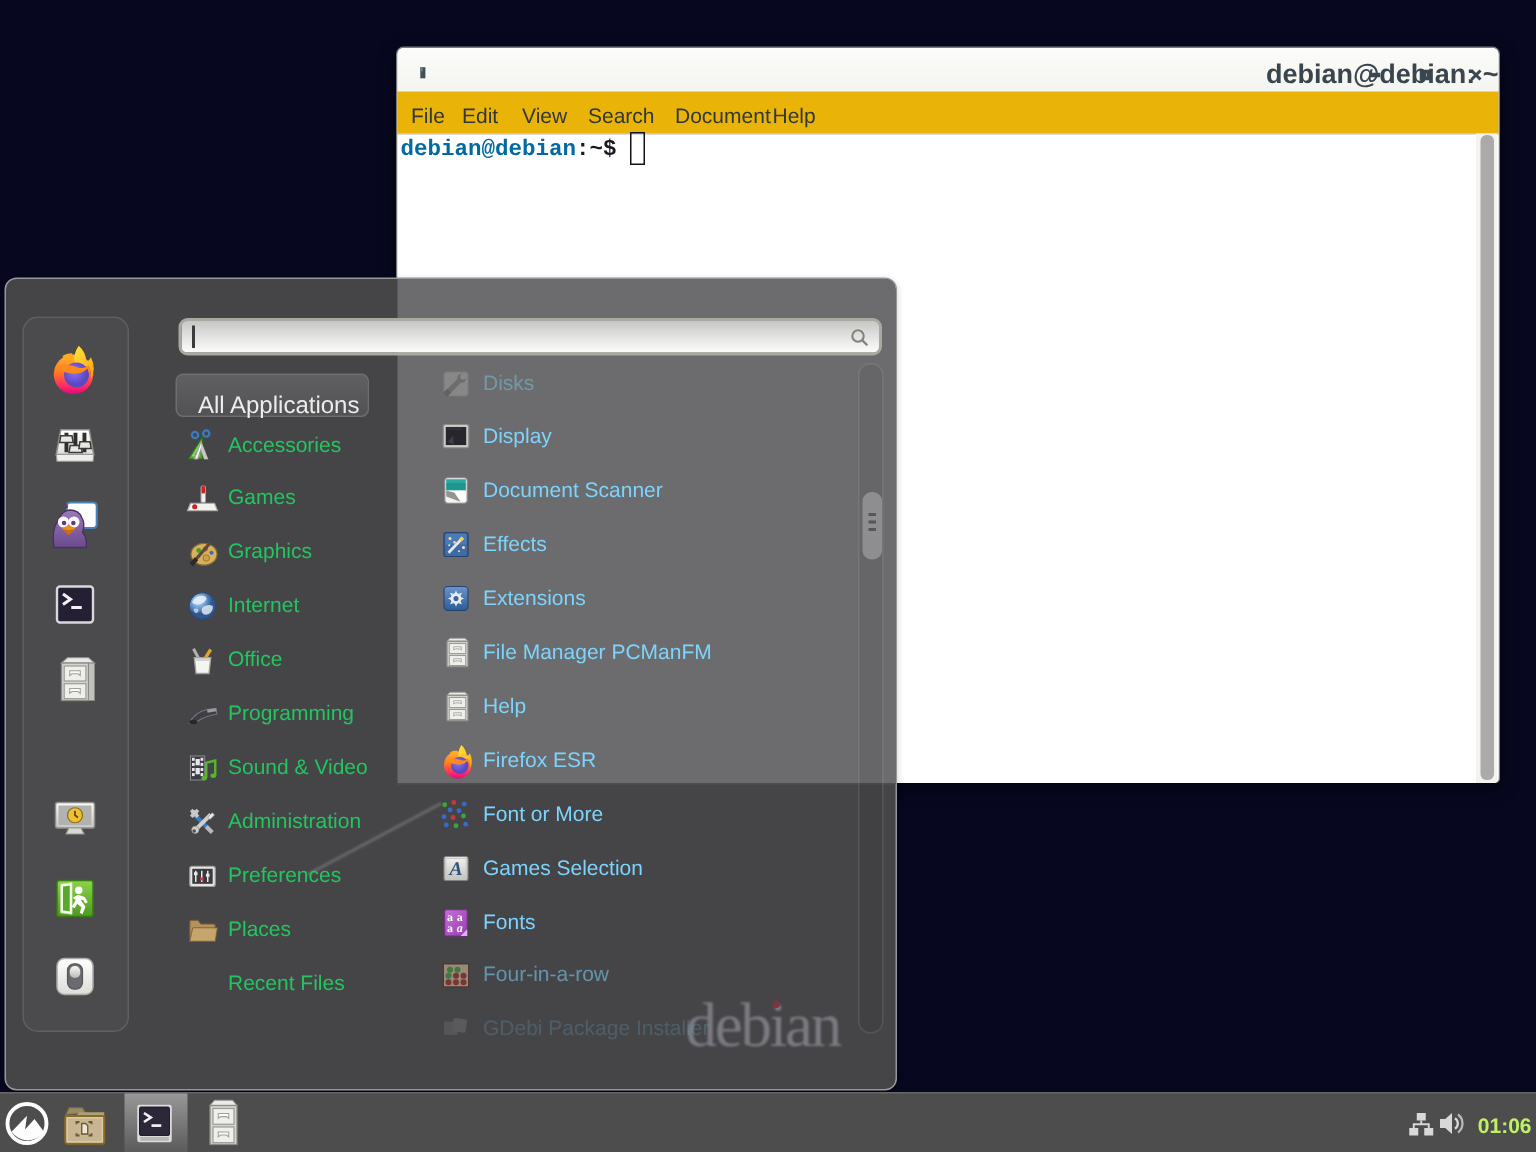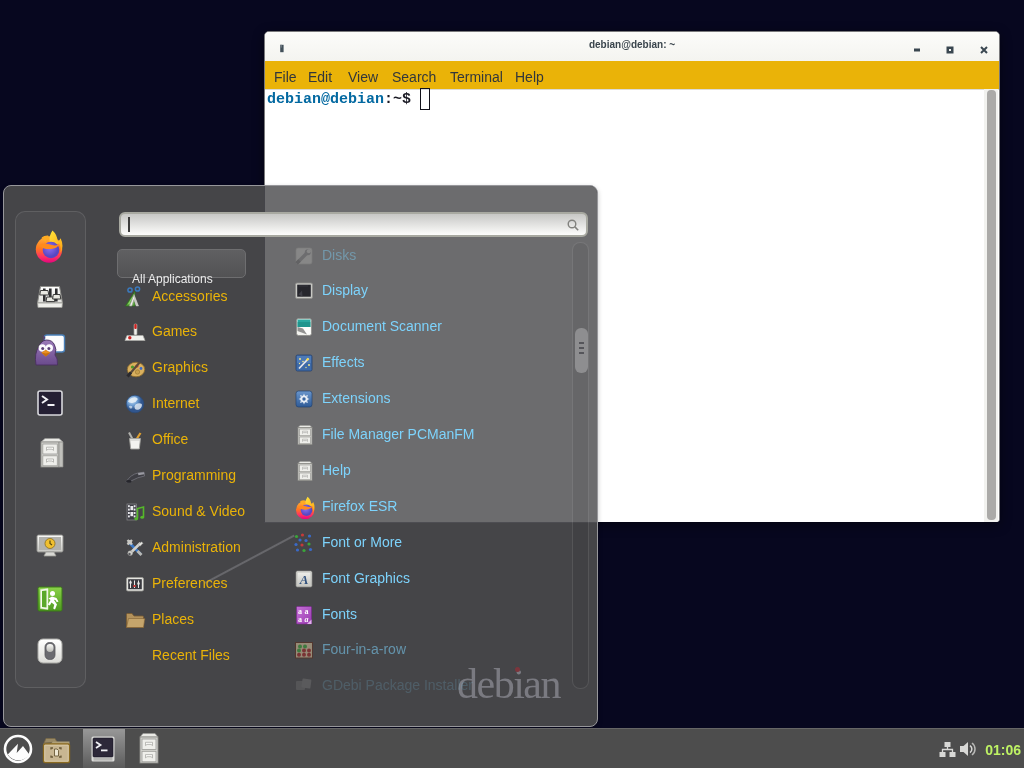--- a/index.html
+++ b/index.html
@@ -1,40 +1,40 @@
 <!DOCTYPE html>
 <html><head>
 <meta charset="utf-8">
 <style>
 html,body{margin:0;padding:0;width:1024px;height:768px;overflow:hidden;background:#07071f;font-family:"Liberation Sans",sans-serif;}
 *{box-sizing:border-box}
 
 #term{position:absolute;left:264px;top:31px;width:736px;height:491px;background:#fff;border:1px solid #7a7a7c;border-radius:5px 5px 3px 3px;box-shadow:0 3px 12px rgba(0,0,0,.45)}
 #ttl{position:absolute;left:0;top:0;width:100%;height:29px;background:linear-gradient(#fcfcfa,#f4f4f0);border-radius:4px 4px 0 0;}
-#ttl .t{position:absolute;left:0;width:100%;text-align:center;top:7px;font-size:10px;font-weight:bold;color:#3a454d}
+#ttl .t{position:absolute;left:0;width:100%;text-align:right;top:7px;font-size:18px;font-weight:bold;color:#3a454d}
 #mbar{position:absolute;left:0;top:29px;width:100%;height:29px;background:#eab308;border-bottom:1px solid #dbdbd7}
 #mbar span{position:absolute;top:8px;font-size:14px;color:#32373b}
 #tcontent{position:absolute;left:0;top:58px;width:100%;height:432px;background:#fff;border-radius:0 0 3px 3px}
 #prompt{position:absolute;left:2px;top:59px;font-family:"Liberation Mono",monospace;font-size:15px;font-weight:bold;white-space:pre}
 #prompt .g{color:#0369a1}
 #prompt .k{color:#1a1a24}
 #cursor{position:absolute;left:155px;top:56px;width:10px;height:22px;border:1.6px solid #12121a}
 #tsb{position:absolute;right:1px;top:57px;width:14px;height:433px;background:#f2f2ef;border-radius:0 0 2px 0}
 #tsbthumb{position:absolute;right:3px;top:58px;width:9px;height:430px;background:#abaaa8;border-radius:4px}
 
 #menu{position:absolute;left:3px;top:185px;width:595px;height:542px;background:#454548;border:1px solid #97979b;border-radius:8px;overflow:hidden;box-shadow:0 2px 5px rgba(0,0,0,.22)}
 #mlight{position:absolute;left:260px;top:0;width:335px;height:337px;background:#6c6c6e;border-left:1px solid rgba(20,20,30,.45);border-bottom:1px solid rgba(20,20,30,.35)}
 #wm{position:absolute;left:453px;top:474px;font-family:"Liberation Serif",serif;font-size:42px;color:#7a7a81;letter-spacing:-1.5px;filter:blur(.6px)}
 #wmdot{position:absolute;width:5px;height:5px;border-radius:3px;background:#7c353c;left:511px;top:481px}
 #streak{position:absolute;left:201px;top:396px;width:101px;height:2px;background:rgba(225,225,232,.22);transform:rotate(-28deg);transform-origin:0 50%;filter:blur(.6px)}
 #sbox{position:absolute;left:115px;top:26px;width:469px;height:25px;border:2px solid #a8a9a1;border-radius:6px;background:linear-gradient(#c7c7c5,#fdfdfc)}
 #scur{position:absolute;left:7px;top:3px;width:1.5px;height:15px;background:#3c3c3c}
 #allapps{position:absolute;left:113px;top:63px;width:129px;height:29px;background:linear-gradient(#606062,#525254);border:1px solid #6e6e70;border-radius:5px}
-#allapps span{position:absolute;left:14px;top:22px;font-size:12px;color:#ececec}
-.cat{position:absolute;left:148px;font-size:14px;color:#eab308}
+#allapps span{position:absolute;left:14px;top:12px;font-size:16px;color:#ececec}
+.cat{position:absolute;left:148px;font-size:14px;color:#22c55e}
 .app{position:absolute;left:318px;font-size:14px;color:#7dd3fc}
 .ic{position:absolute}
 #fsbar{position:absolute;left:11px;top:25px;width:71px;height:477px;background:rgba(255,255,255,.035);border:1px solid rgba(255,255,255,.11);border-radius:10px}
 #strack{position:absolute;left:568px;top:56px;width:17px;height:447px;border:1px solid rgba(255,255,255,.10);border-radius:8px;background:rgba(0,0,0,.05)}
 #sthumb{position:absolute;left:571px;top:142px;width:13px;height:45px;background:#8e8e90;border-radius:6px}
 #sthumb i{position:absolute;left:4px;width:5px;height:1.6px;background:#55555a}
 
 #tbar{position:absolute;left:0;top:728px;width:1024px;height:40px;background:#4d4d4d;border-top:1px solid rgba(255,255,255,.14)}
 #tactive{position:absolute;left:83px;top:0;width:42px;height:40px;background:linear-gradient(rgba(255,255,255,.42),rgba(255,255,255,.07))}
 #clock{position:absolute;right:3px;top:13px;font-size:14px;font-weight:bold;color:#bef264}
@@ -57,21 +57,21 @@
       </svg>
   <svg style="position:absolute;left:715px;top:14px" width="8" height="8" viewBox="0 0 8 8">
         <path d="M1,1 L7,7 M7,1 L1,7" stroke="#3a4750" stroke-width="2"></path>
       </svg>
  </div>
   <div id="mbar">
     <span style="left:9px">File</span>
       <span style="left:43px">Edit</span>
       <span style="left:83px">View</span>
       <span style="left:127px">Search</span>
-      <span style="left:185px">Terminal</span>
+      <span style="left:185px">Document</span>
       <span style="left:250px">Help</span>
   </div>
   <div id="tcontent"></div>
   <div id="prompt"><span class="g">debian@debian</span><span class="k">:~$</span></div>
   <div id="cursor"></div>
   <div id="tsb"></div>
     <div id="tsbthumb"></div>
 </div>
 
 <div id="menu">
@@ -109,21 +109,21 @@
   <span class="cat" style="top:460.5px">Recent Files</span>
   <span class="app" style="top:60.5px;opacity:.42">Disks</span>
   <span class="app" style="top:96.4px">Display</span>
   <span class="app" style="top:132.3px">Document Scanner</span>
   <span class="app" style="top:168.2px">Effects</span>
   <span class="app" style="top:204.1px">Extensions</span>
   <span class="app" style="top:240px">File Manager PCManFM</span>
   <span class="app" style="top:275.9px">Help</span>
   <span class="app" style="top:311.8px">Firefox ESR</span>
   <span class="app" style="top:347.7px">Font or More</span>
-  <span class="app" style="top:383.6px">Font Graphics</span>
+  <span class="app" style="top:383.6px">Games Selection</span>
   <span class="app" style="top:419.5px">Fonts</span>
   <span class="app" style="top:455.4px;opacity:.55">Four-in-a-row</span>
   <span class="app" style="top:491.3px;opacity:.17">GDebi Package Installer</span>
   <svg class="ic" style="left:120px;top:99.5px" width="22" height="22" viewBox="0 0 22 22">
       <polygon points="1.5,20 11,5 11,20" fill="#5aa33c" stroke="#2e6a1e" stroke-width=".8"></polygon>
       <polygon points="4.6,17.8 8.8,11 8.8,17.8" fill="none" stroke="#8ed86a" stroke-width="1"></polygon>
       <circle cx="6" cy="4" r="2.1" fill="none" stroke="#3a7abf" stroke-width="1.5"></circle>
       <circle cx="13.5" cy="3" r="2.1" fill="none" stroke="#3a7abf" stroke-width="1.5"></circle>
       <path d="M5.5,20 L10,8.5 L14.5,20 L12.2,20 L10,13.5 L7.8,20Z" fill="#f2f2ee" stroke="#9a9a96" stroke-width=".7"></path>
       <path d="M10,8.5 L14.5,20 L12.2,20 L10,13.5Z" fill="#c8c8c4"></path>

